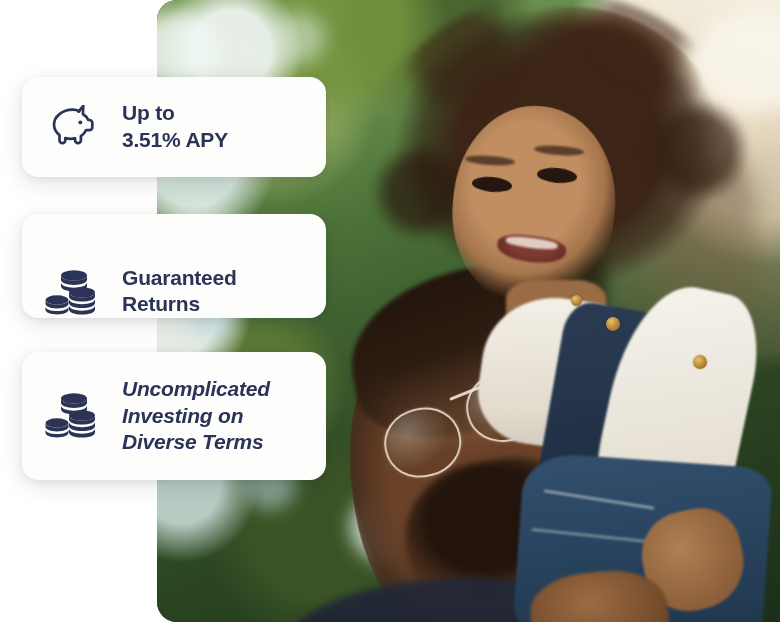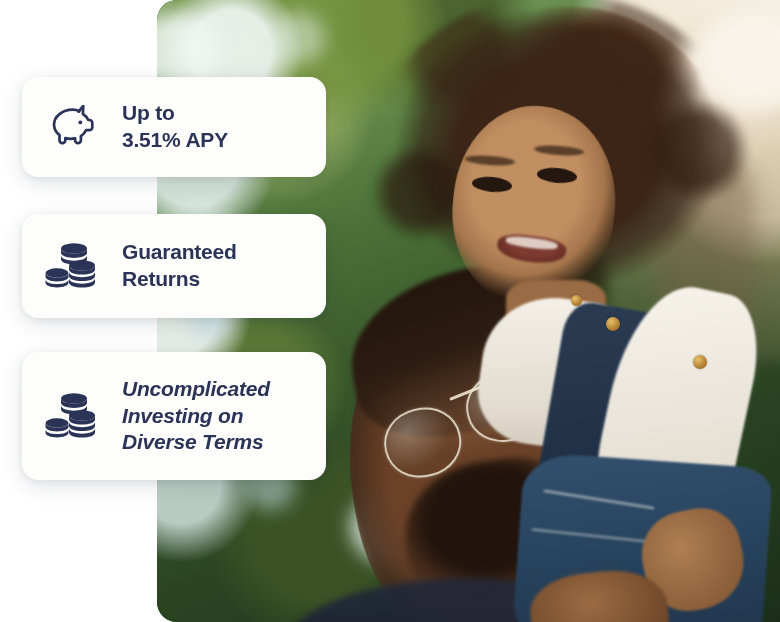--- a/index.html
+++ b/index.html
@@ -209,21 +209,21 @@
   .card {
     position:absolute; left:22px; width:304px;
     background:#fdfdfc;
     border-radius:16px;
     box-shadow:0 6px 22px rgba(28,36,60,.13), 0 2px 6px rgba(28,36,60,.07);
     display:flex; align-items:center;
     padding:0 20px 0 22px;
     gap:22px;
   }
   .card-1 { top:77px;  height:100px; }
-  .card-2 { top:214px; height:104px; }
+  .card-2 { top:214px; height:104px;align-items:flex-end; }
   .card-3 { top:352px; height:128px;font-style:italic; }
 
   .card-icon { flex:0 0 auto; width:56px; display:flex; align-items:center; justify-content:center; }
   .card-title {
     color:#2b3356;
     font-weight:bold;
     font-size:21px;
     line-height:1.27;
     letter-spacing:-.2px;
     white-space:pre-line;

